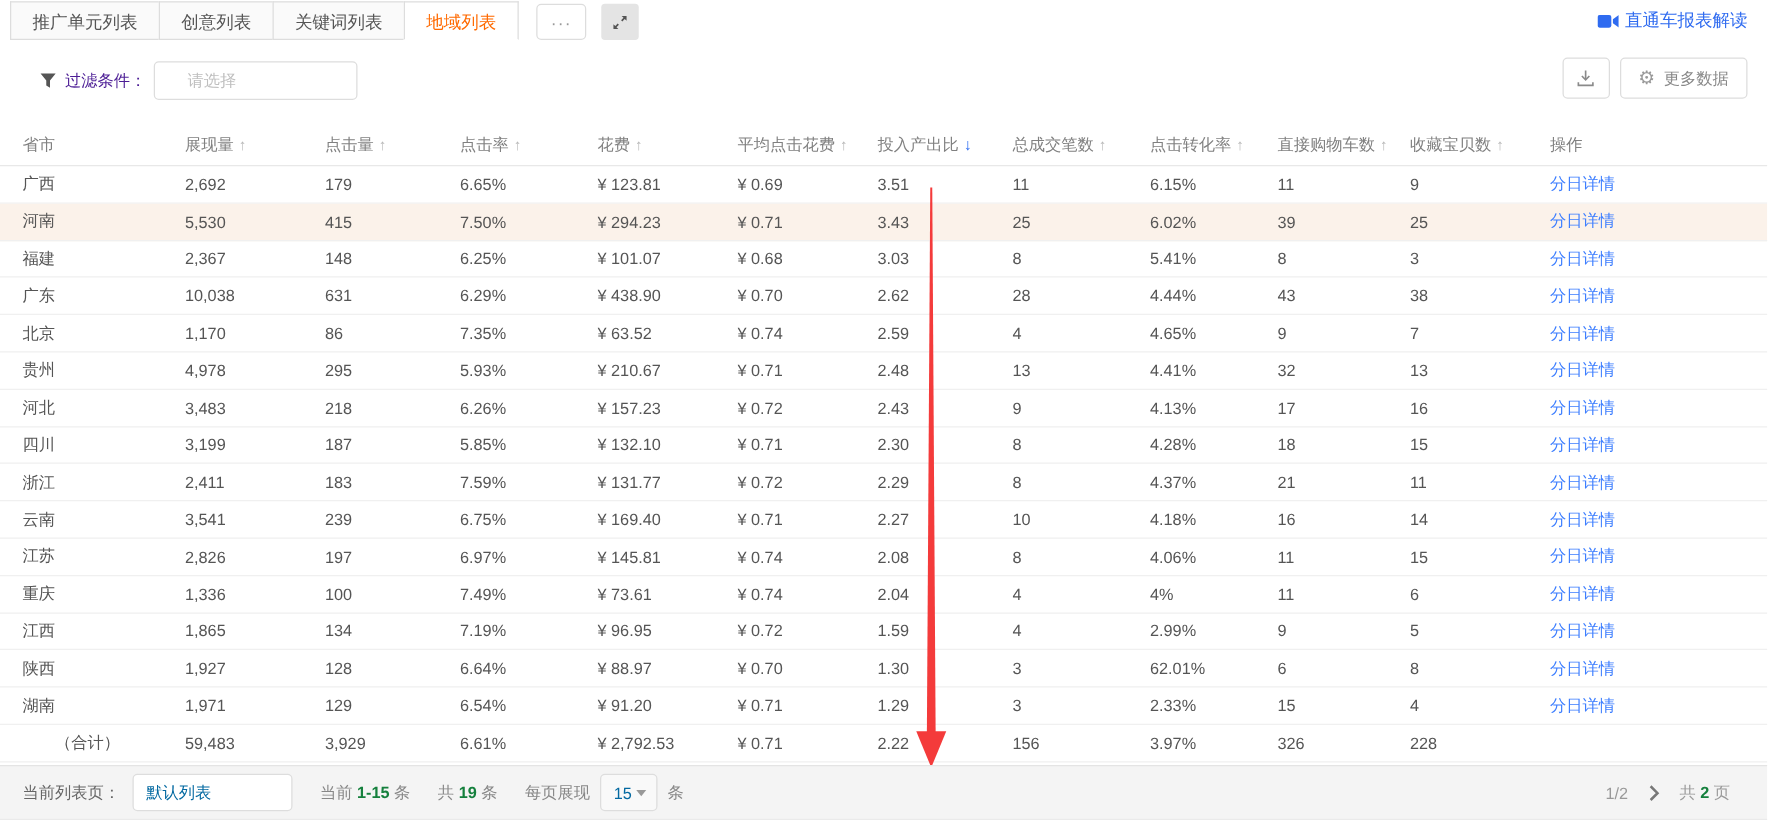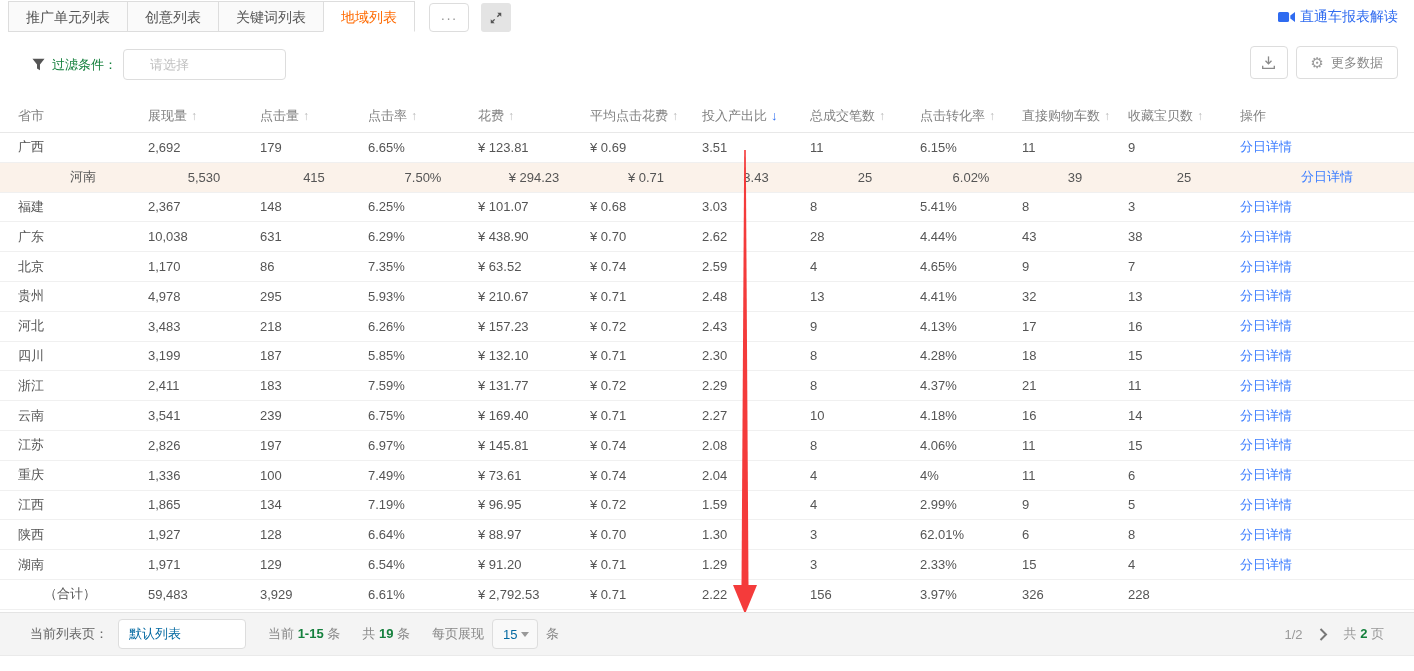--- a/index.html
+++ b/index.html
@@ -16,50 +16,50 @@
   .more-btn { margin-left:14px; margin-top:1px; width:40px; height:29px; background:#fff; border:1px solid #ddd;
               border-radius:4px; color:#999; font-size:14px; letter-spacing:1px; cursor:pointer; }
   .expand-btn { margin-left:12px; margin-top:1px; width:30px; height:29px; background:#e4e4e4; border:none;
                 border-radius:3px; display:flex; align-items:center; justify-content:center; cursor:pointer; }
   .report-link { position:absolute; right:16px; top:8px; display:flex; align-items:center; gap:5px;
                  font-size:14px; color:#2f6bf0; text-decoration:none; cursor:pointer; }
 
   
   .toolbar { position:absolute; top:46px; left:0; right:0; height:36px; }
   .filter-wrap { position:absolute; left:32px; top:3px; display:flex; align-items:center; }
-  .filter-label { font-size:13px; color:#15803d; margin-left:7px; }
+  .filter-label { font-size:13px; color:#4c1d95; margin-left:7px; }
   .filter-input { margin-left:6px; width:163px; height:31px; border:1px solid #ddd; border-radius:4px;
                   padding:0 26px; font-size:13px; color:#555; outline:none; font-family:inherit; }
   .filter-input::placeholder { color:#bfbfbf; }
   .toolbar-right { position:absolute; right:16px; top:0; display:flex; gap:8px; }
   .dl-btn { width:38px; height:33px; background:#fff; border:1px solid #ddd; border-radius:4px;
             display:flex; align-items:center; justify-content:center; cursor:pointer; }
   .more-data-btn { height:33px; padding:0 14px; background:#fff; border:1px solid #ddd; border-radius:4px;
                    display:flex; align-items:center; gap:7px; color:#888; font-size:13px; cursor:pointer; font-family:inherit; }
   .gear-icon { font-size:15px; color:#999; line-height:1; }
 
   
   .table { position:absolute; top:100px; left:0; right:0; font-size:13px; }
   .trow { display:grid; grid-template-columns:130px 112px 108px 110px 112px 112px 108px 110px 102px 106px 112px 1fr;
           padding-left:18px; align-items:center; height:29.8px; border-bottom:1px solid #f0f0f0; color:#555; }
   .trow.thead { height:33px; color:#808080; border-bottom:1px solid #e8e8e8; }
-  .trow.hl { background:#fbf2ea;text-align:center; }
+  .trow.hl { background:#fbf2ea; }
   .trow.total .cell:first-child { padding-left:26px; }
   .cell { white-space:nowrap; overflow:hidden; }
   .sort { color:#b9b9b9; margin-left:4px; font-size:12px; }
   .sort.active { color:#2b6cf0; font-weight:bold; font-size:13px; }
   .op-link { color:#3d7eff; text-decoration:none; cursor:pointer; }
 
   
   .red-arrow { position:absolute; left:727px; top:146px; pointer-events:none; }
 
   
   .footer { position:absolute; top:612px; left:0; right:0; height:44px; background:#f4f4f4;
             border-top:1px solid #e4e4e4; border-bottom:1px solid #eaeaea;
-            display:flex; align-items:center; padding-left:30px; font-size:13px; color:#888; }
+            display:flex; align-items:center; padding-left:18px; font-size:13px; color:#888; }
   .footer b { color:#15803d; font-weight:bold; }
   .select-box { background:#fff; border:1px solid #ddd; border-radius:4px; height:30px; display:flex;
                 align-items:center; padding:0 10px; color:#0369a1; cursor:pointer; }
   .list-select { width:128px; margin-left:10px; }
   .size-select { width:46px; margin-left:8px; background:#f9f9f9; justify-content:space-between; }
   .chev-down { width:0; height:0; border-left:4px solid transparent; border-right:4px solid transparent;
                border-top:5px solid #999; margin-left:4px; }
   .foot-text { margin-left:22px; }
   .foot-text.tight { margin-left:8px; }
   .footer-right { position:absolute; right:30px; display:flex; align-items:center; gap:16px; color:#999; }

